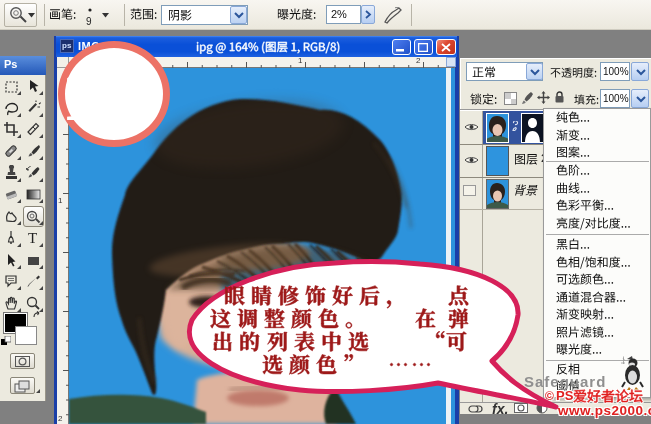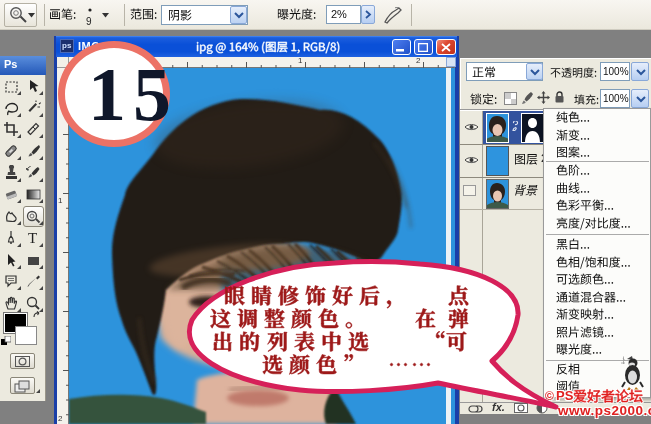--- a/index.html
+++ b/index.html
@@ -651,21 +651,21 @@
       <g transform="translate(0,10.6) scale(0.012000,-0.012000)" fill="#111">
         <use href="#s80CC" x="0"></use>
         <use href="#s666F" x="1000"></use>
       </g>
     </svg>
     <div style="position:absolute;left:460px;top:209px;width:191px;height:1px;background:#b5b1a4;"></div>
     <div style="position:absolute;left:460px;top:402px;width:191px;height:12px;background:#eceadf;border-top:1px solid #999;"></div>
     <svg style="position:absolute;left:468px;top:405px" width="15" height="8" viewBox="0 0 15 8">
       <path d="M4 1 L7 1 A3 3 0 0 1 7 7 L4 7 A3 3 0 0 1 4 1 M8 1 L11 1 A3 3 0 0 1 11 7 L8 7" fill="none" stroke="#444" stroke-width="1.2"></path>
     </svg>
-    <div style="position:absolute;left:492px;top:401px;font-family:'Liberation Sans',sans-serif;font-size:11px;font-style:italic;font-weight:bold;color:#333;">fx.</div>
+    <div style="position:absolute;left:492px;top:401px;font-family:'Liberation Sans',sans-serif;font-size:14px;font-style:italic;font-weight:bold;color:#333;">fx.</div>
     <svg style="position:absolute;left:514px;top:403px" width="14" height="10">
       <rect x="0.5" y="0.5" width="13" height="9" fill="#fff" stroke="#666"></rect>
       <circle cx="7" cy="5" r="3" fill="none" stroke="#555" stroke-width="1.1"></circle>
     </svg>
     <svg style="position:absolute;left:536px;top:402px" width="12" height="12">
       <circle cx="6" cy="6" r="5" fill="#fff" stroke="#555"></circle>
       <path d="M6 1 A5 5 0 0 0 6 11 Z" fill="#555"></path>
     </svg>
     <div style="position:absolute;left:460px;top:414px;width:191px;height:10px;background:#808080;"></div>
     <div style="position:absolute;left:543px;top:108px;width:108px;height:290px;background:#fcfcfa;border:1px solid #9a9a9a;box-shadow:2px 2px 3px rgba(0,0,0,0.3);"></div>
@@ -823,20 +823,21 @@
         <use href="#s53CD" x="0"></use>
         <use href="#s76F8" x="1000"></use>
       </g>
     </svg>
     <svg style="position:absolute;left:556px;top:380px;" width="25" height="13">
       <g transform="translate(0,10.6) scale(0.012000,-0.012000)" fill="#111">
         <use href="#s9608" x="0"></use>
         <use href="#s503C" x="1000"></use>
       </g>
     </svg>
+    <div style="position:absolute;left:524px;top:373px;font-family:'Liberation Sans',sans-serif;font-size:15px;font-weight:bold;color:#8f8f8f;letter-spacing:1px;">Safeguard</div>
     <svg style="position:absolute;left:620px;top:356px" width="24" height="36" viewBox="0 0 24 36">
 <path d="M7 3 L12 0 L13 4 Z" fill="#444"></path>
 <circle cx="13" cy="7" r="4.5" fill="#2a2a2a"></circle>
 <ellipse cx="12" cy="8.5" rx="3" ry="2" fill="#ddd"></ellipse>
 <ellipse cx="12.5" cy="19" rx="7.5" ry="10" fill="#2a2a2a"></ellipse>
 <ellipse cx="12.5" cy="21" rx="4.5" ry="6.5" fill="#ddd"></ellipse>
 <path d="M5 26 L2 31 M20 26 L23 31" stroke="#2a2a2a" stroke-width="2"></path>
 <path d="M9 31 L7 34 L12 34 Z M16 31 L14 34 L19 34 Z" fill="#b87818"></path>
 <path d="M3 2 L5 5 M1 7 L5 7 M3.5 0.5 L3.5 8" stroke="#999" stroke-width="0.8"></path>
 </svg>
@@ -912,13 +913,13 @@
       <g transform="translate(0,18.5) scale(0.021000,-0.021000)" fill="#9e1a1a" stroke="#9e1a1a" stroke-width="28">
         <use href="#b9009" x="0"></use>
         <use href="#b989C" x="1286"></use>
         <use href="#b8272" x="2571"></use>
         <use href="#b201D" x="3857"></use>
         <use href="#b2026" x="6000"></use>
         <use href="#b2026" x="7095"></use>
       </g>
     </svg>
     <div style="position:absolute;left:58px;top:41px;width:112px;height:106px;background:#fff;border:7px solid #ec7266;border-radius:50%;"></div>
-    <div style="position:absolute;left:88px;top:51px;font-family:'Liberation Serif',serif;font-size:76px;font-weight:bold;color:#0f172a;letter-spacing:7px;">15</div>
+    <div style="position:absolute;left:61px;top:51px;font-family:'Liberation Serif',serif;font-size:76px;font-weight:bold;color:#ffffff;letter-spacing:7px;">15</div>
   </div>
 </body></html>

